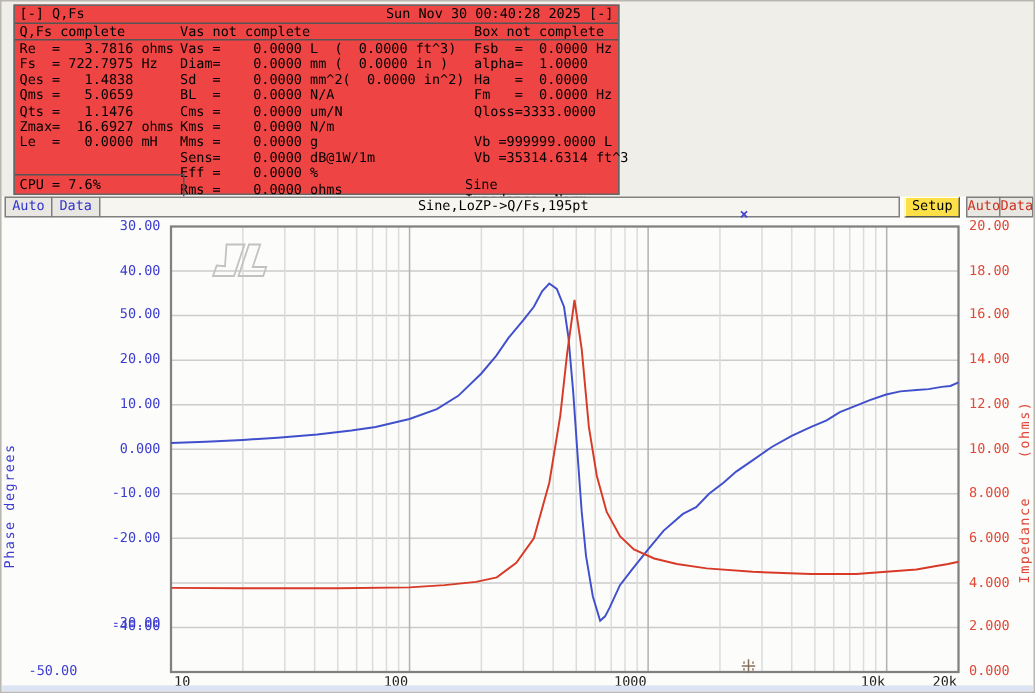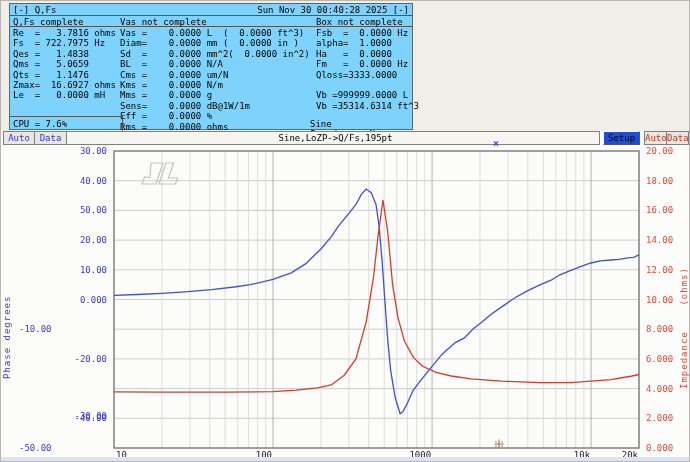--- a/index.html
+++ b/index.html
@@ -5,21 +5,21 @@
   * { margin:0; padding:0; box-sizing:border-box; }
   html,body { width:690px; height:462px; }
   body {
     position:relative; background:#f0eee8; overflow:hidden;
     font-family:"DejaVu Sans Mono", monospace; font-size:9px; color:#000;
     border:1px solid #b9b7b0;
   }
   
   #param-panel {
     position:absolute; left:8px; top:2px; width:404px; height:127px;
-    background:#7dd3fc; border:1px solid #666;
+    background:#ef4444; border:1px solid #666;
   }
   .ttl-row { position:absolute; left:0; top:0; width:100%; height:12px; border-bottom:1px solid #555; }
   .ttl-left { position:absolute; left:3px; top:1px; }
   .ttl-right{ position:absolute; right:3px; top:1px; }
   .sec-row { position:absolute; left:0; top:12px; width:100%; height:11px; border-bottom:1px solid #555; }
   .sec-a { position:absolute; left:3px; top:1px; }
   .sec-b { position:absolute; left:110px; top:1px; }
   .sec-c { position:absolute; left:306px; top:1px; }
   pre.col { position:absolute; top:24px; line-height:10.4px; font-family:inherit; font-size:9px; }
   #col-left { left:3px; }
@@ -33,21 +33,21 @@
   #toolbar { position:absolute; left:2px; top:130px; width:686px; height:14px; }
   .tb-cell {
     position:absolute; top:0; height:14px; border:1px solid #808080;
     background:#e9e7e1; text-align:center; line-height:12px;
   }
   .tb-blue { color:#3333cc; }
   .tb-red  { color:#cc3322; }
   #tb-title { text-align:center; padding-left:5px; background:#f7f5f0; color:#000; }
   #setup-btn {
     border-top:1px solid #fff; border-left:1px solid #fff;
-    border-right:1px solid #555; border-bottom:1px solid #555; background:#1d4ed8;
+    border-right:1px solid #555; border-bottom:1px solid #555; background:#fde047;
   }
   
   #chart-area { position:absolute; left:0; top:130px; width:690px; height:326px; background:#fcfcfa; z-index:-1; }
   #plot-svg { position:absolute; left:0; top:130px; width:690px; height:332px; }
   .axis-lab { position:absolute; font-size:9px; line-height:10px; white-space:pre; }
   .lab-blue { color:#3b3bd0; }
   .lab-red  { color:#e04838; }
   .lab-black{ color:#222; }
   #phase-title {
     position:absolute; left:1px; top:228px; height:150px; width:11px;
@@ -172,21 +172,21 @@
   </g>
 </svg>
 
 <div id="labels-g">
     <div class="axis-lab lab-blue" style="left: 18px; top: 145px; width: 88px; text-align: right;">30.00</div>
     <div class="axis-lab lab-blue" style="left: 18px; top: 174.7px; width: 88px; text-align: right;">40.00</div>
     <div class="axis-lab lab-blue" style="left: 18px; top: 204.4px; width: 88px; text-align: right;">50.00</div>
     <div class="axis-lab lab-blue" style="left: 18px; top: 234.1px; width: 88px; text-align: right;">20.00</div>
     <div class="axis-lab lab-blue" style="left: 18px; top: 263.8px; width: 88px; text-align: right;">10.00</div>
     <div class="axis-lab lab-blue" style="left: 18px; top: 293.5px; width: 88px; text-align: right;">0.000</div>
-    <div class="axis-lab lab-blue" style="left: 18px; top: 323.2px; width: 88px; ">-10.00</div>
+    <div class="axis-lab lab-blue" style="left: 18px; top: 323.2px; width: 88px; text-align: right;">-10.00</div>
     <div class="axis-lab lab-blue" style="left: 18px; top: 352.9px; width: 88px; text-align: right;">-20.00</div>
     <div class="axis-lab lab-blue" style="left: 18px; top: 382.6px; width: 88px; text-align: right; margin-top: 27px;">-30.00</div>
     <div class="axis-lab lab-blue" style="left: 18px; top: 412.3px; width: 88px; text-align: right;">-40.00</div>
     <div class="axis-lab lab-blue" style="left: 18px; top: 442px; width: 88px; text-align: left;">-50.00</div>
     <div class="axis-lab lab-red" style="left: 645px; top: 145px; width: 44px;">20.00</div>
     <div class="axis-lab lab-red" style="left: 645px; top: 174.7px; width: 44px;">18.00</div>
     <div class="axis-lab lab-red" style="left: 645px; top: 204.4px; width: 44px;">16.00</div>
     <div class="axis-lab lab-red" style="left: 645px; top: 234.1px; width: 44px;">14.00</div>
     <div class="axis-lab lab-red" style="left: 645px; top: 263.8px; width: 44px;">12.00</div>
     <div class="axis-lab lab-red" style="left: 645px; top: 293.5px; width: 44px;">10.00</div>

